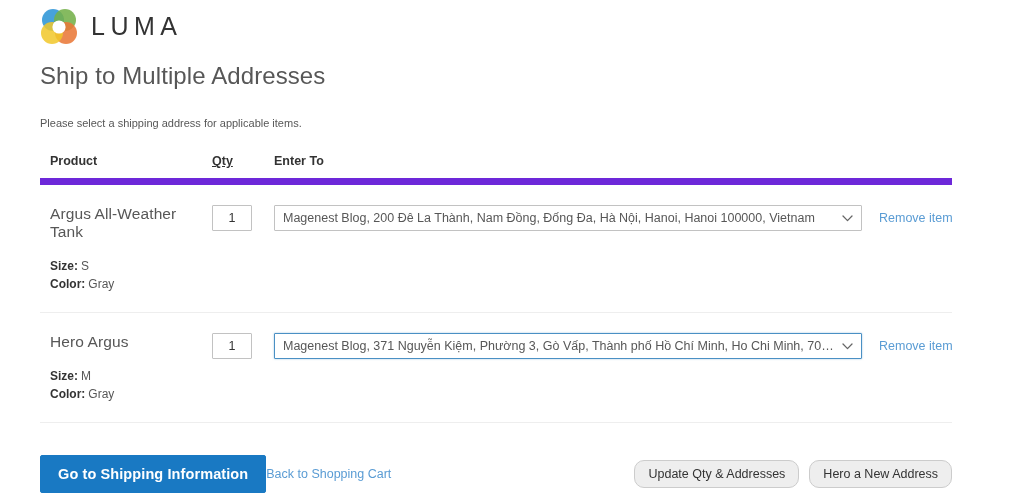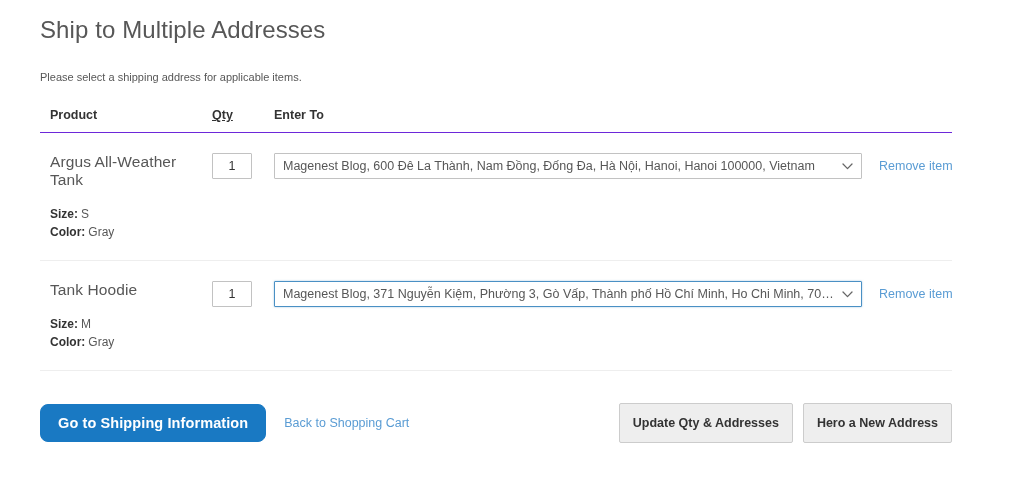--- a/index.html
+++ b/index.html
@@ -73,21 +73,21 @@
   .ship-table col.c-qty     { width: 60px; }
   .ship-table col.c-send    { width: 595px; }
   .ship-table col.c-action  { width: 85px; }
 
   .ship-table thead th {
     text-align: left;
     font-size: 12.5px;
     font-weight: bold;
     color: #333333;
     padding: 0 0 10px 0;
-    border-bottom: 1px solid #6d28d9;
+    border-bottom: 7px solid #6d28d9;
   }
   .ship-table thead th.th-product { padding-left: 10px; }
   .ship-table thead th.th-qty { padding-left: 0; text-decoration: underline; }
   .ship-table thead th.th-send { padding-left: 2px; }
 
   .ship-table tbody tr.item-row > td {
     border-bottom: 1px solid #eeeeee;
     padding-top: 20px;
     padding-bottom: 18px;
     vertical-align: top;
@@ -196,57 +196,70 @@
   .btn-primary {
     background: #1979c3;
     border: 1px solid #1979c3;
     color: #ffffff;
     font-family: "Liberation Sans", sans-serif;
     font-size: 14.5px;
     font-weight: bold;
     padding: 0 17px;
     height: 38px;
     line-height: 36px;
-    border-radius: 8px;
+    border-radius: 2px;
     cursor: pointer;
     letter-spacing: 0.1px;
   }
   .link-plain {
     font-size: 12.5px;
     color: #5a9cd4;
     text-decoration: none;
-    margin-left: 18px;
     cursor: pointer;
   }
 
   .actions-right {
     display: flex;
     align-items: center;
     gap: 10px;
   }
   .btn-secondary {
     background: #eeeeee;
     border: 1px solid #cccccc;
     color: #333333;
     font-family: "Liberation Sans", sans-serif;
     font-size: 12.5px;
-    font-weight: bold;
-    height: 40px;
+    font-weight: normal;
+    height: 28px;
     line-height: 24px;
     padding: 0 13px;
-    border-radius: 2px;
+    border-radius: 10px;
     cursor: pointer;
     white-space: nowrap;
   }
 </style>
 </head>
 <body>
 
 <div class="page-wrap">
 
+  <div class="logo-row">
+    <span class="luma-mark">
+      <svg width="38" height="38" viewBox="0 0 38 38" aria-hidden="true">
+        <g opacity="0.93">
+          <circle cx="13" cy="12" r="11" fill="#3a9bd9"></circle>
+          <circle cx="25" cy="12" r="11" fill="#6aab3c" opacity="0.88"></circle>
+          <circle cx="26" cy="25" r="11" fill="#e8702a" opacity="0.88"></circle>
+          <circle cx="12" cy="25" r="11" fill="#f0c41b" opacity="0.86"></circle>
+        </g>
+        <circle cx="19" cy="19" r="6.6" fill="#ffffff"></circle>
+      </svg>
+    </span>
+    <span class="luma-word">LUMA</span>
+  </div>
 
   <h1 class="page-title">Ship to Multiple Addresses</h1>
 
   <p class="intro-note">Please select a shipping address for applicable items.</p>
 
   <table class="ship-table">
     <colgroup>
       <col class="c-product">
         <col class="c-qty">
         <col class="c-send">
@@ -272,36 +285,36 @@
             <div class="opt-line">
               <span class="opt-label">Color:</span><span class="opt-value">Gray</span>
             </div>
           </div>
         </td>
         <td class="qty-cell">
           <input class="qty-input" type="text" value="1" style="">
         </td>
         <td class="send-cell">
           <div class="addr-select-wrap">
-            <div class="addr-select">Magenest Blog, 600 Đê La Thành, Nam Đồng, Đống Đa, Hà Nội, Hanoi, Hanoi 100000, Vietnam</div>
+            <div class="addr-select">Magenest Blog, 200 Đê La Thành, Nam Đồng, Đống Đa, Hà Nội, Hanoi, Hanoi 100000, Vietnam</div>
             <span class="chev">
               <svg width="11" height="7" viewBox="0 0 11 7" aria-hidden="true">
                 <path d="M1 1 L5.5 5.6 L10 1" fill="none" stroke="#666666" stroke-width="1.3" stroke-linecap="round" stroke-linejoin="round"></path>
               </svg>
             </span>
           </div>
         </td>
         <td class="action-cell">
           <a class="remove-link">Remove item</a>
         </td>
       </tr>
 
       <tr class="item-row">
         <td class="prod-cell">
-          <div class="prod-name">Tank Hoodie</div>
+          <div class="prod-name">Hero Argus</div>
           <div class="prod-options">
             <div class="opt-line">
               <span class="opt-label">Size:</span><span class="opt-value">M</span>
             </div>
             <div class="opt-line">
               <span class="opt-label">Color:</span><span class="opt-value">Gray</span>
             </div>
           </div>
         </td>
         <td class="qty-cell">

